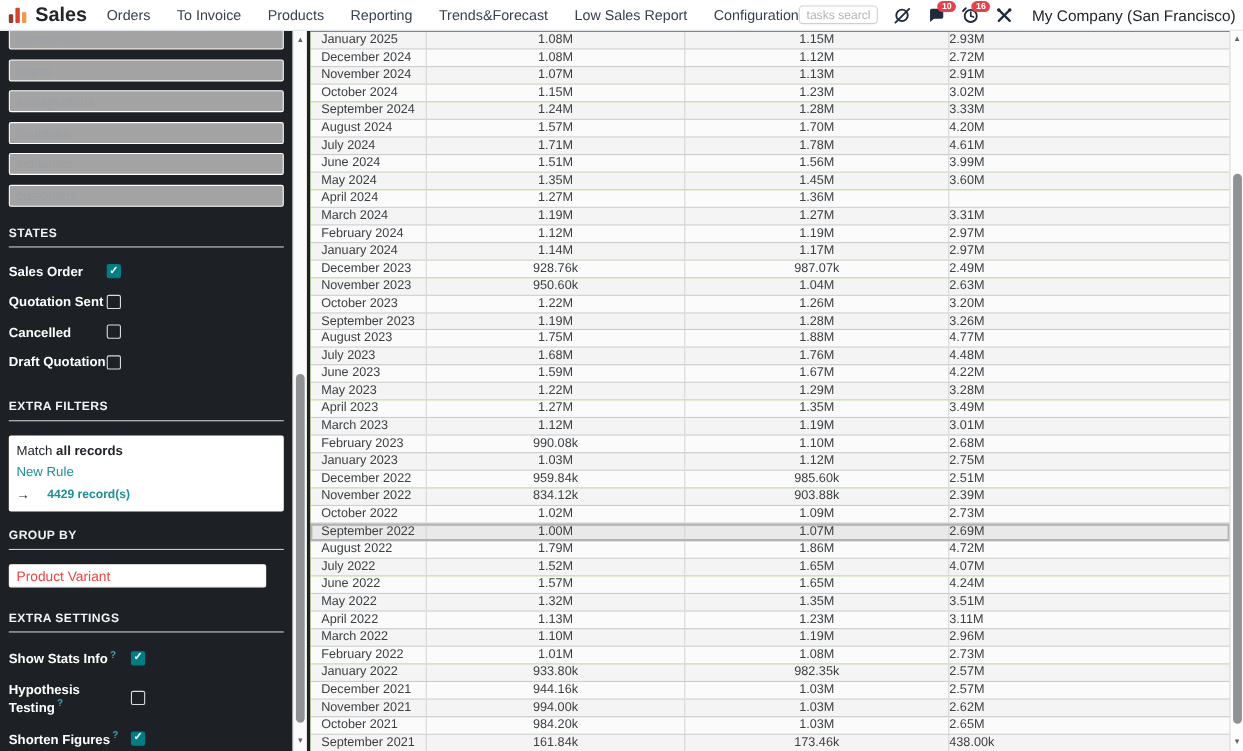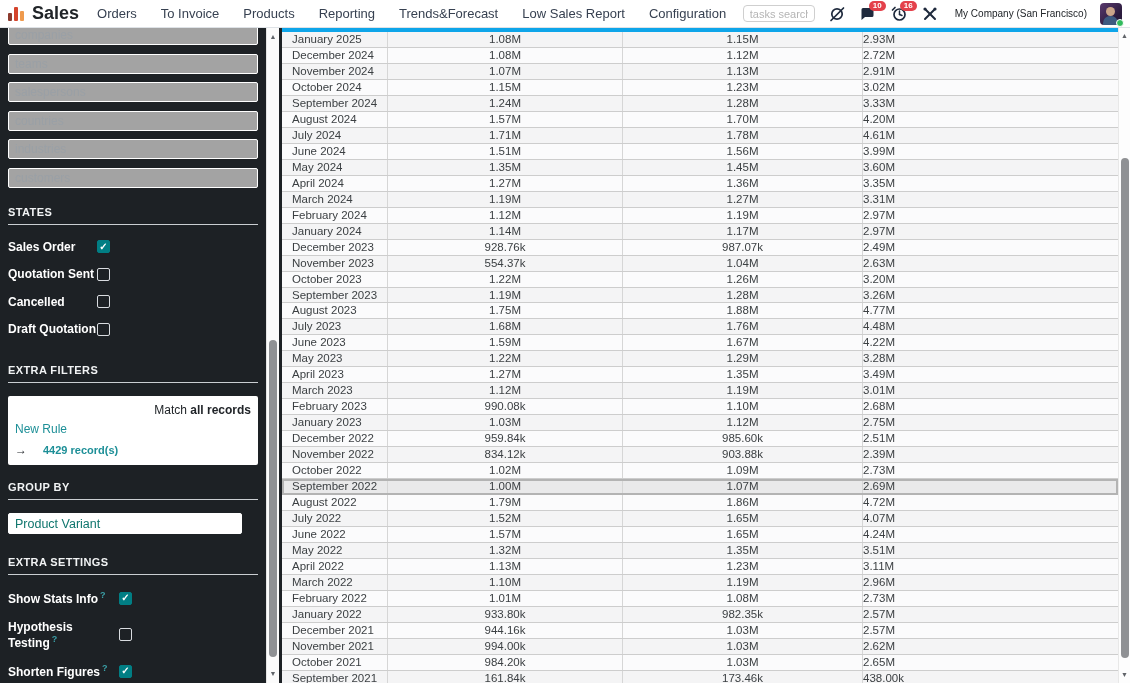--- a/index.html
+++ b/index.html
@@ -18,21 +18,21 @@
   .nav { display:flex; align-items:center; gap:24px; }
   .nav-item { font-size:13px; color:#374151; cursor:pointer; white-space:nowrap; }
   .topbar-right { margin-left:auto; display:flex; align-items:center; gap:13px; }
   .search-box { width:72px; height:17px; border:1px solid #cfcfcf; border-radius:4px;
     font-size:11px; padding:0 6px; color:#444; font-family:"Liberation Sans",sans-serif; }
   .search-box::placeholder { color:#b5b5b5; }
   .systray-icon { position:relative; width:18px; height:18px; display:flex;
     align-items:center; justify-content:center; cursor:pointer; }
   .badge { position:absolute; top:-4px; right:-9px; background:#e4414b; color:#fff;
     font-size:8px; font-weight:700; border-radius:8px; padding:1px 4px; line-height:1.1; }
-  .company-name { font-size:10px; color:#212529; margin-left:3px; white-space:nowrap; }
+  .company-name { font-size:14px; color:#212529; margin-left:3px; white-space:nowrap; }
   .avatar { width:22px; height:22px; border-radius:4px; position:relative;
     background:linear-gradient(135deg,#5a3a6e 0%,#2b1b3d 70%); overflow:visible; }
   .avatar .head { position:absolute; left:6px; top:4px; width:9px; height:9px;
     border-radius:50%; background:#caa58a; }
   .avatar .body { position:absolute; left:3px; top:13px; width:15px; height:9px;
     border-radius:7px 7px 0 0; background:#3d5a80; }
   .avatar .status { position:absolute; right:-2px; bottom:-2px; width:8px; height:8px;
     border-radius:50%; background:#31bb5c; border:1.5px solid #fff; }
 
   
@@ -58,41 +58,41 @@
   .chk-label sup { color:#3ba0a8; font-size:9px; font-weight:700; margin-left:2px; }
   .chk { width:13px; height:13px; border-radius:2px; border:1px solid #d9dce0;
     background:transparent; flex-shrink:0; display:flex; align-items:center;
     justify-content:center; }
   .chk.checked { background:#017e84; border-color:#017e84; }
   .chk .tick { color:#fff; font-size:10px; line-height:1; font-weight:700; }
   .states-list .chk { margin-left:auto; margin-right:148px; }
   .settings-list .chk { margin-left:auto; margin-right:126px; }
   .filter-box { width:250px; background:#fff; border-radius:2px; margin-top:13px;
     padding:5px 7px 8px 7px; }
-  .fb-line1 { font-size:12px; color:#212529; line-height:19px;text-align:right; }
+  .fb-line1 { font-size:12px; color:#212529; line-height:19px; }
   .fb-line1 b { font-weight:700; }
   .fb-newrule { font-size:12px; color:#1d8f97; line-height:19px; cursor:pointer; }
   .fb-count { display:flex; align-items:center; margin-top:4px; }
   .fb-arrow { color:#212529; font-size:12px; font-weight:700; }
   .fb-records { color:#1d8f97; font-size:11px; font-weight:700; margin-left:16px; }
   .groupby-input { margin-top:13px; width:234px; height:21px; border:1px solid #fff;
-    border-radius:2px; background:#fff; font-size:12.5px; padding:0 6px; color:#0f766e;
+    border-radius:2px; background:#fff; font-size:12.5px; padding:0 6px; color:#ef4444;
     font-family:"Liberation Sans",sans-serif; }
 
   
   .sb-scroll { position:absolute; right:3px; top:0; bottom:0; width:13px;
     background:#fbfbfb; border-left:1px solid #e4e4e4; }
   .sb-scroll .arr { position:absolute; left:0; width:100%; text-align:center;
     font-size:7px; color:#5f6368; line-height:14px; cursor:pointer; }
   .sb-scroll .arr.up { top:2px; } .sb-scroll .arr.down { bottom:2px; }
   .sb-thumb { position:absolute; left:2px; width:8px; border-radius:4px;
     background:#8f9194; top:312px; height:317px; cursor:pointer; }
 
   
-  .table-area { flex:1; background:#84cc16; border-top:4px solid #0ea5e9; overflow:hidden; }
+  .table-area { flex:1; background:#84cc16; border-top:1px solid #0ea5e9; overflow:hidden; }
   .t-row { display:flex; height:15.975px; background:#f4f4f5;
     border-bottom:1px solid #cdcdcd; cursor:pointer; }
   .t-row.alt { background:#fbfbfc; }
   .t-row.highlight { background:#e9e9ea; outline:2px solid #b3b3b3; outline-offset:-2px; }
   .t-cell { font-size:11.5px; color:#3c4043; line-height:15px; white-space:nowrap;
     overflow:hidden; }
   .c-month { width:106px; padding-left:10px; text-align:left; border-right:1px solid #d6d6d6; }
   .c-v1 { width:235px; text-align:center; border-right:1px solid #d6d6d6; }
   .c-v2 { width:240px; text-align:center; border-right:1px solid #d6d6d6; }
   .c-v3 { flex:1; text-align:left; }
@@ -296,21 +296,20 @@
       <div class="t-row">
         <div class="t-cell c-month">May 2024</div>
         <div class="t-cell c-v1">1.35M</div>
         <div class="t-cell c-v2">1.45M</div>
         <div class="t-cell c-v3">3.60M</div>
       </div>
       <div class="t-row alt">
         <div class="t-cell c-month">April 2024</div>
         <div class="t-cell c-v1">1.27M</div>
         <div class="t-cell c-v2">1.36M</div>
-        <div class="t-cell c-v3">3.35M</div>
       </div>
       <div class="t-row">
         <div class="t-cell c-month">March 2024</div>
         <div class="t-cell c-v1">1.19M</div>
         <div class="t-cell c-v2">1.27M</div>
         <div class="t-cell c-v3">3.31M</div>
       </div>
       <div class="t-row alt">
         <div class="t-cell c-month">February 2024</div>
         <div class="t-cell c-v1">1.12M</div>
@@ -324,21 +323,21 @@
         <div class="t-cell c-v3">2.97M</div>
       </div>
       <div class="t-row alt">
         <div class="t-cell c-month">December 2023</div>
         <div class="t-cell c-v1">928.76k</div>
         <div class="t-cell c-v2">987.07k</div>
         <div class="t-cell c-v3">2.49M</div>
       </div>
       <div class="t-row">
         <div class="t-cell c-month">November 2023</div>
-        <div class="t-cell c-v1">554.37k</div>
+        <div class="t-cell c-v1">950.60k</div>
         <div class="t-cell c-v2">1.04M</div>
         <div class="t-cell c-v3">2.63M</div>
       </div>
       <div class="t-row alt">
         <div class="t-cell c-month">October 2023</div>
         <div class="t-cell c-v1">1.22M</div>
         <div class="t-cell c-v2">1.26M</div>
         <div class="t-cell c-v3">3.20M</div>
       </div>
       <div class="t-row">

